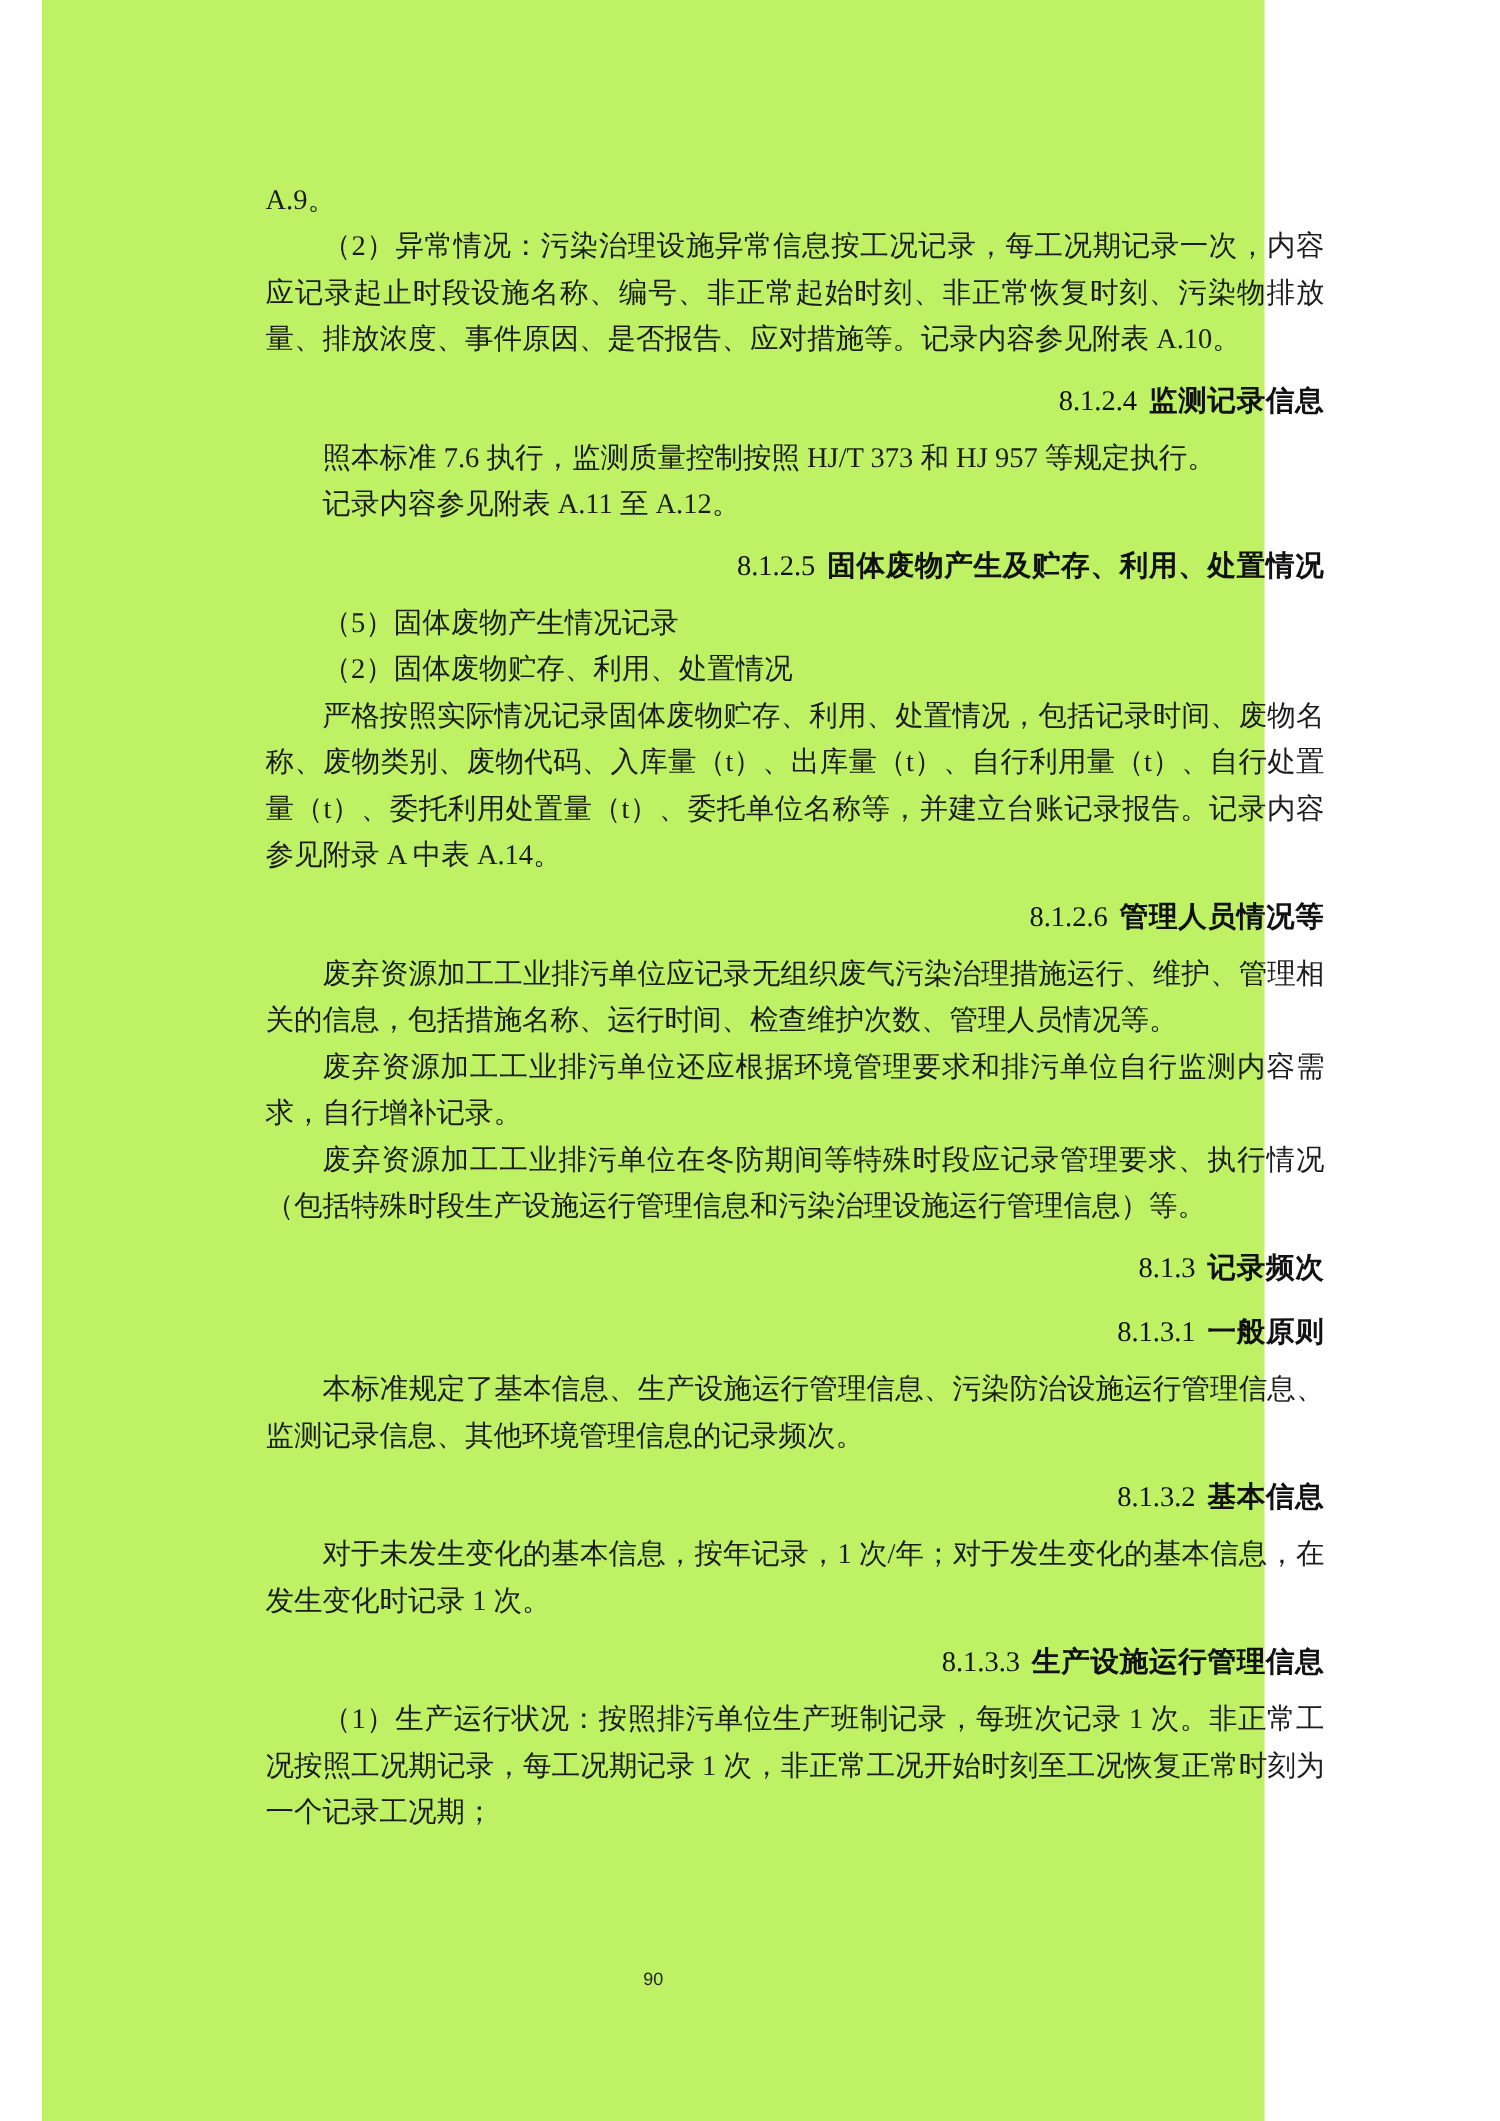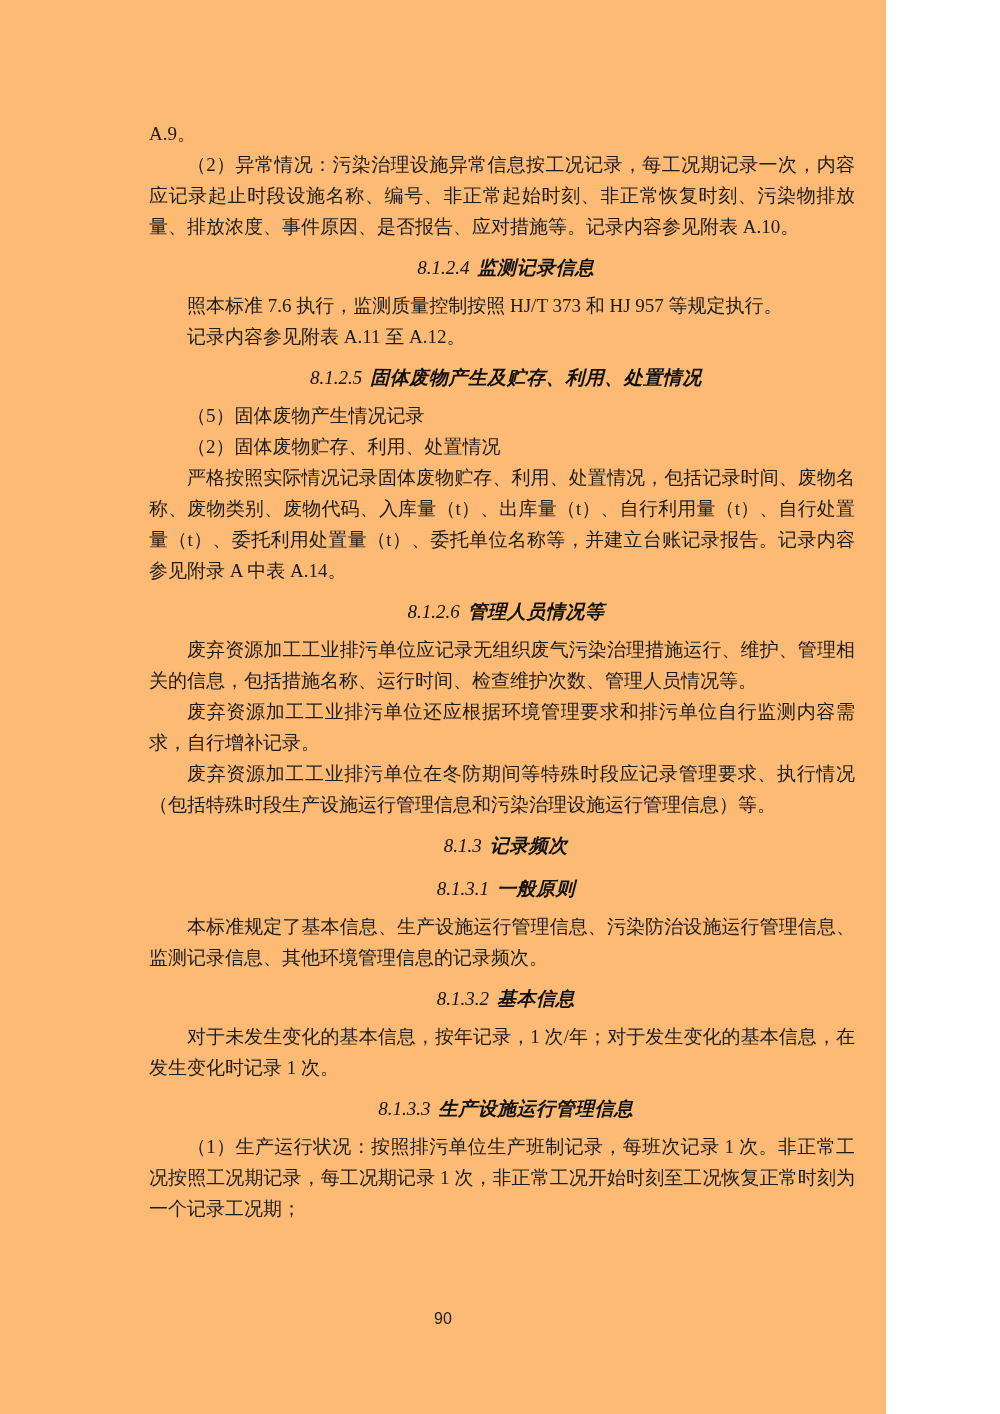--- a/index.html
+++ b/index.html
@@ -5,24 +5,25 @@
   html, body {
     margin: 0;
     padding: 0;
     background: #ffffff;
     width: 1000px;
     height: 1414px;
     overflow: hidden;
   }
   .page {
     position: relative;
-    width: 886px;
+    width: 815px;
     height: 1414px;
-    background: #fdba74;
+    background: #bef264;
     color: #1c1c1c;
+    margin-left: 28px;
   }
   .content {
     position: absolute;
     left: 149px;
     top: 118px;
     width: 706px;
   }
   .para {
     margin: 0;
     font-family: "Liberation Serif", "DejaVu Serif", serif;
@@ -33,46 +34,45 @@
     color: #1c1c1c;
     word-break: break-all;
   }
   .para.tail {
     text-indent: 0;
   }
   .heading {
     margin: 9px 0 5px 0;
     font-size: 19px;
     line-height: 34px;
-    text-align: center;
+    text-align: right;
     text-indent: 0.4em;
     font-weight: 400;
     color: #111111;
-    font-style: italic;
   }
   .heading .hnum {
     font-family: "Liberation Serif", "DejaVu Serif", serif;
     font-weight: 400;
   }
   .heading .htitle {
     font-family: "Liberation Sans", "DejaVu Sans", sans-serif;
     font-weight: 700;
     margin-left: 8px;
     letter-spacing: 0.5px;
   }
   .footer {
     position: absolute;
     left: 0;
     right: 0;
     top: 1310px;
     text-align: center;
   }
   .page-num {
     font-family: "Liberation Sans", "DejaVu Sans", sans-serif;
-    font-size: 16px;
+    font-size: 12px;
     color: #222222;
   }
 </style>
 </head>
 <body>
 
 <main class="page">
   <div class="content">
 
     <p class="para tail">A.9。</p>

